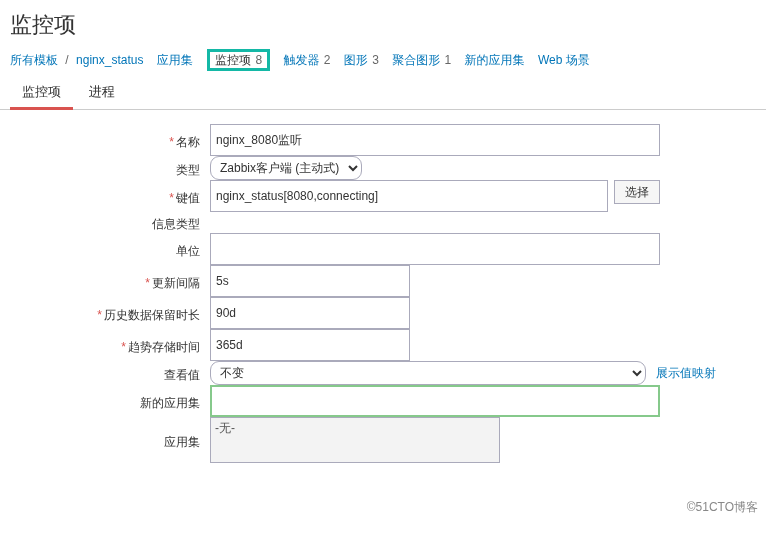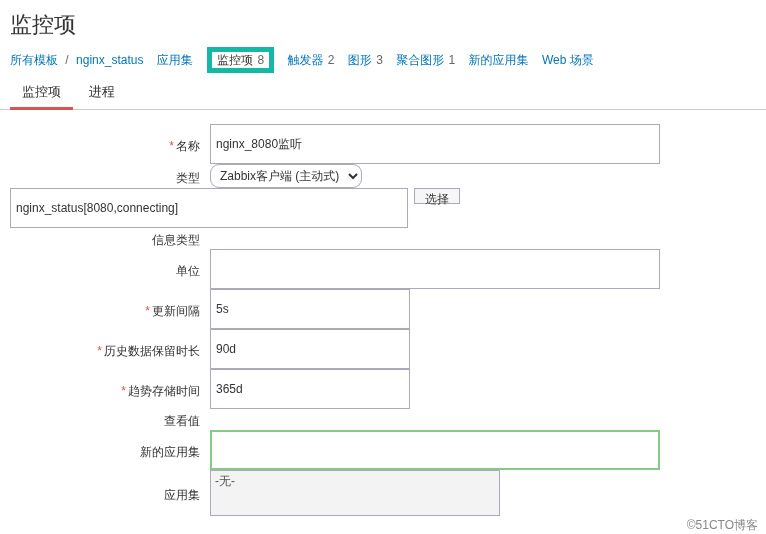--- a/index.html
+++ b/index.html
@@ -20,21 +20,21 @@
     padding: 10px 10px 12px 10px;
   }
   .breadcrumb {
     padding: 0 10px 8px 10px;
     font-size: 12px;
   }
   .breadcrumb a { color: #0275b8; text-decoration: none; }
   .breadcrumb .sep { color: #666; margin: 0 4px; }
   .breadcrumb .breadcrumb-item { margin-right: 10px; color: #0275b8; cursor: pointer; }
   .breadcrumb .count { color: #666; margin-left: 1px; }
-  .breadcrumb .current-bc { border: 5px solid #14b8a6; padding: 1px 5px; color: #333; cursor: default; }
+  .breadcrumb .current-bc { border: 3px solid #14b8a6; padding: 1px 5px; color: #333; cursor: default; }
   .subtabs {
     border-bottom: 1px solid #ccc;
     padding: 0 10px;
     margin-bottom: 14px;
   }
   .subtab {
     display: inline-block;
     padding: 6px 12px;
     font-size: 13px;
     color: #333;
@@ -60,53 +60,53 @@
     font-size: 12px;
     color: #333;
   }
   .form-label .req { color: #d9534f; margin-right: 2px; }
   .form-value { flex: 1; display: flex; align-items: stretch; gap: 6px; padding-right: 40px; }
   .text-input, .select-input {
     border: 1px solid #aab;
     background: #fff;
     font-size: 12px;
     padding: 3px 5px;
-    height: 40px;
+    height: 32px;
     color: #333;
   }
   .text-input.full { width: 100%; max-width: 450px; }
   .text-input.medium { width: 200px; }
   .text-input.highlight { border: 2px solid #86c98b; max-width: 450px; }
   select.select-input { height: 24px; border-radius: 9px; }
   .btn {
     border: 1px solid #aab;
     background: #f6f6f6;
     font-size: 12px;
     padding: 2px 10px;
-    height: 16px;
+    height: 24px;
     cursor: pointer;
     color: #333;
   }
   .key-row .text-input { flex: 1; max-width: 398px; }
   .full-select { flex: 1; max-width: 440px; }
   .link-right { color: #0275b8; font-size: 12px; text-decoration: none; align-self: center; margin-left: 4px; cursor: pointer; }
   .listbox {
     border: 1px solid #aab;
     background: #f3f3f3;
     width: 290px;
     height: 46px;
     padding: 2px 4px;
     font-size: 12px;
     color: #555;
     overflow: auto;
   }
   .watermark {
     position: absolute;
     right: 8px;
-    bottom: 0;
+    bottom: 18px;
     font-size: 12px;
     color: #888;
   }
 </style>
 </head>
 <body>
 
 <div class="page-title">监控项</div>
 
 <div class="breadcrumb">
@@ -138,20 +138,21 @@
 <div class="form-row">
   <div class="form-label"><span>类型</span></div>
   <div class="form-value">
     <select class="select-input">
       <option>Zabbix客户端 (主动式)</option>
     </select>
   </div>
 </div>
 
 <div class="form-row">
+  <div class="form-label"><span class="req">*</span><span>键值</span></div>
   <div class="form-value key-row">
     <input type="text" class="text-input" value="nginx_status[8080,connecting]" style="">
     <button class="btn">选择</button>
   </div>
 </div>
 
 <div class="form-row">
   <div class="form-label"><span>信息类型</span></div>
 </div>
 
@@ -178,20 +179,26 @@
 
 <div class="form-row">
   <div class="form-label"><span class="req">*</span><span>趋势存储时间</span></div>
   <div class="form-value">
     <input type="text" class="text-input medium" value="365d" style="">
   </div>
 </div>
 
 <div class="form-row">
   <div class="form-label"><span>查看值</span></div>
+  <div class="form-value">
+    <select class="select-input full-select">
+      <option>不变</option>
+    </select>
+    <a class="link-right">展示值映射</a>
+  </div>
 </div>
 
 <div class="form-row">
   <div class="form-label"><span>新的应用集</span></div>
   <div class="form-value">
     <input type="text" class="text-input full highlight" value="" style="">
   </div>
 </div>
 
 <div class="form-row">

